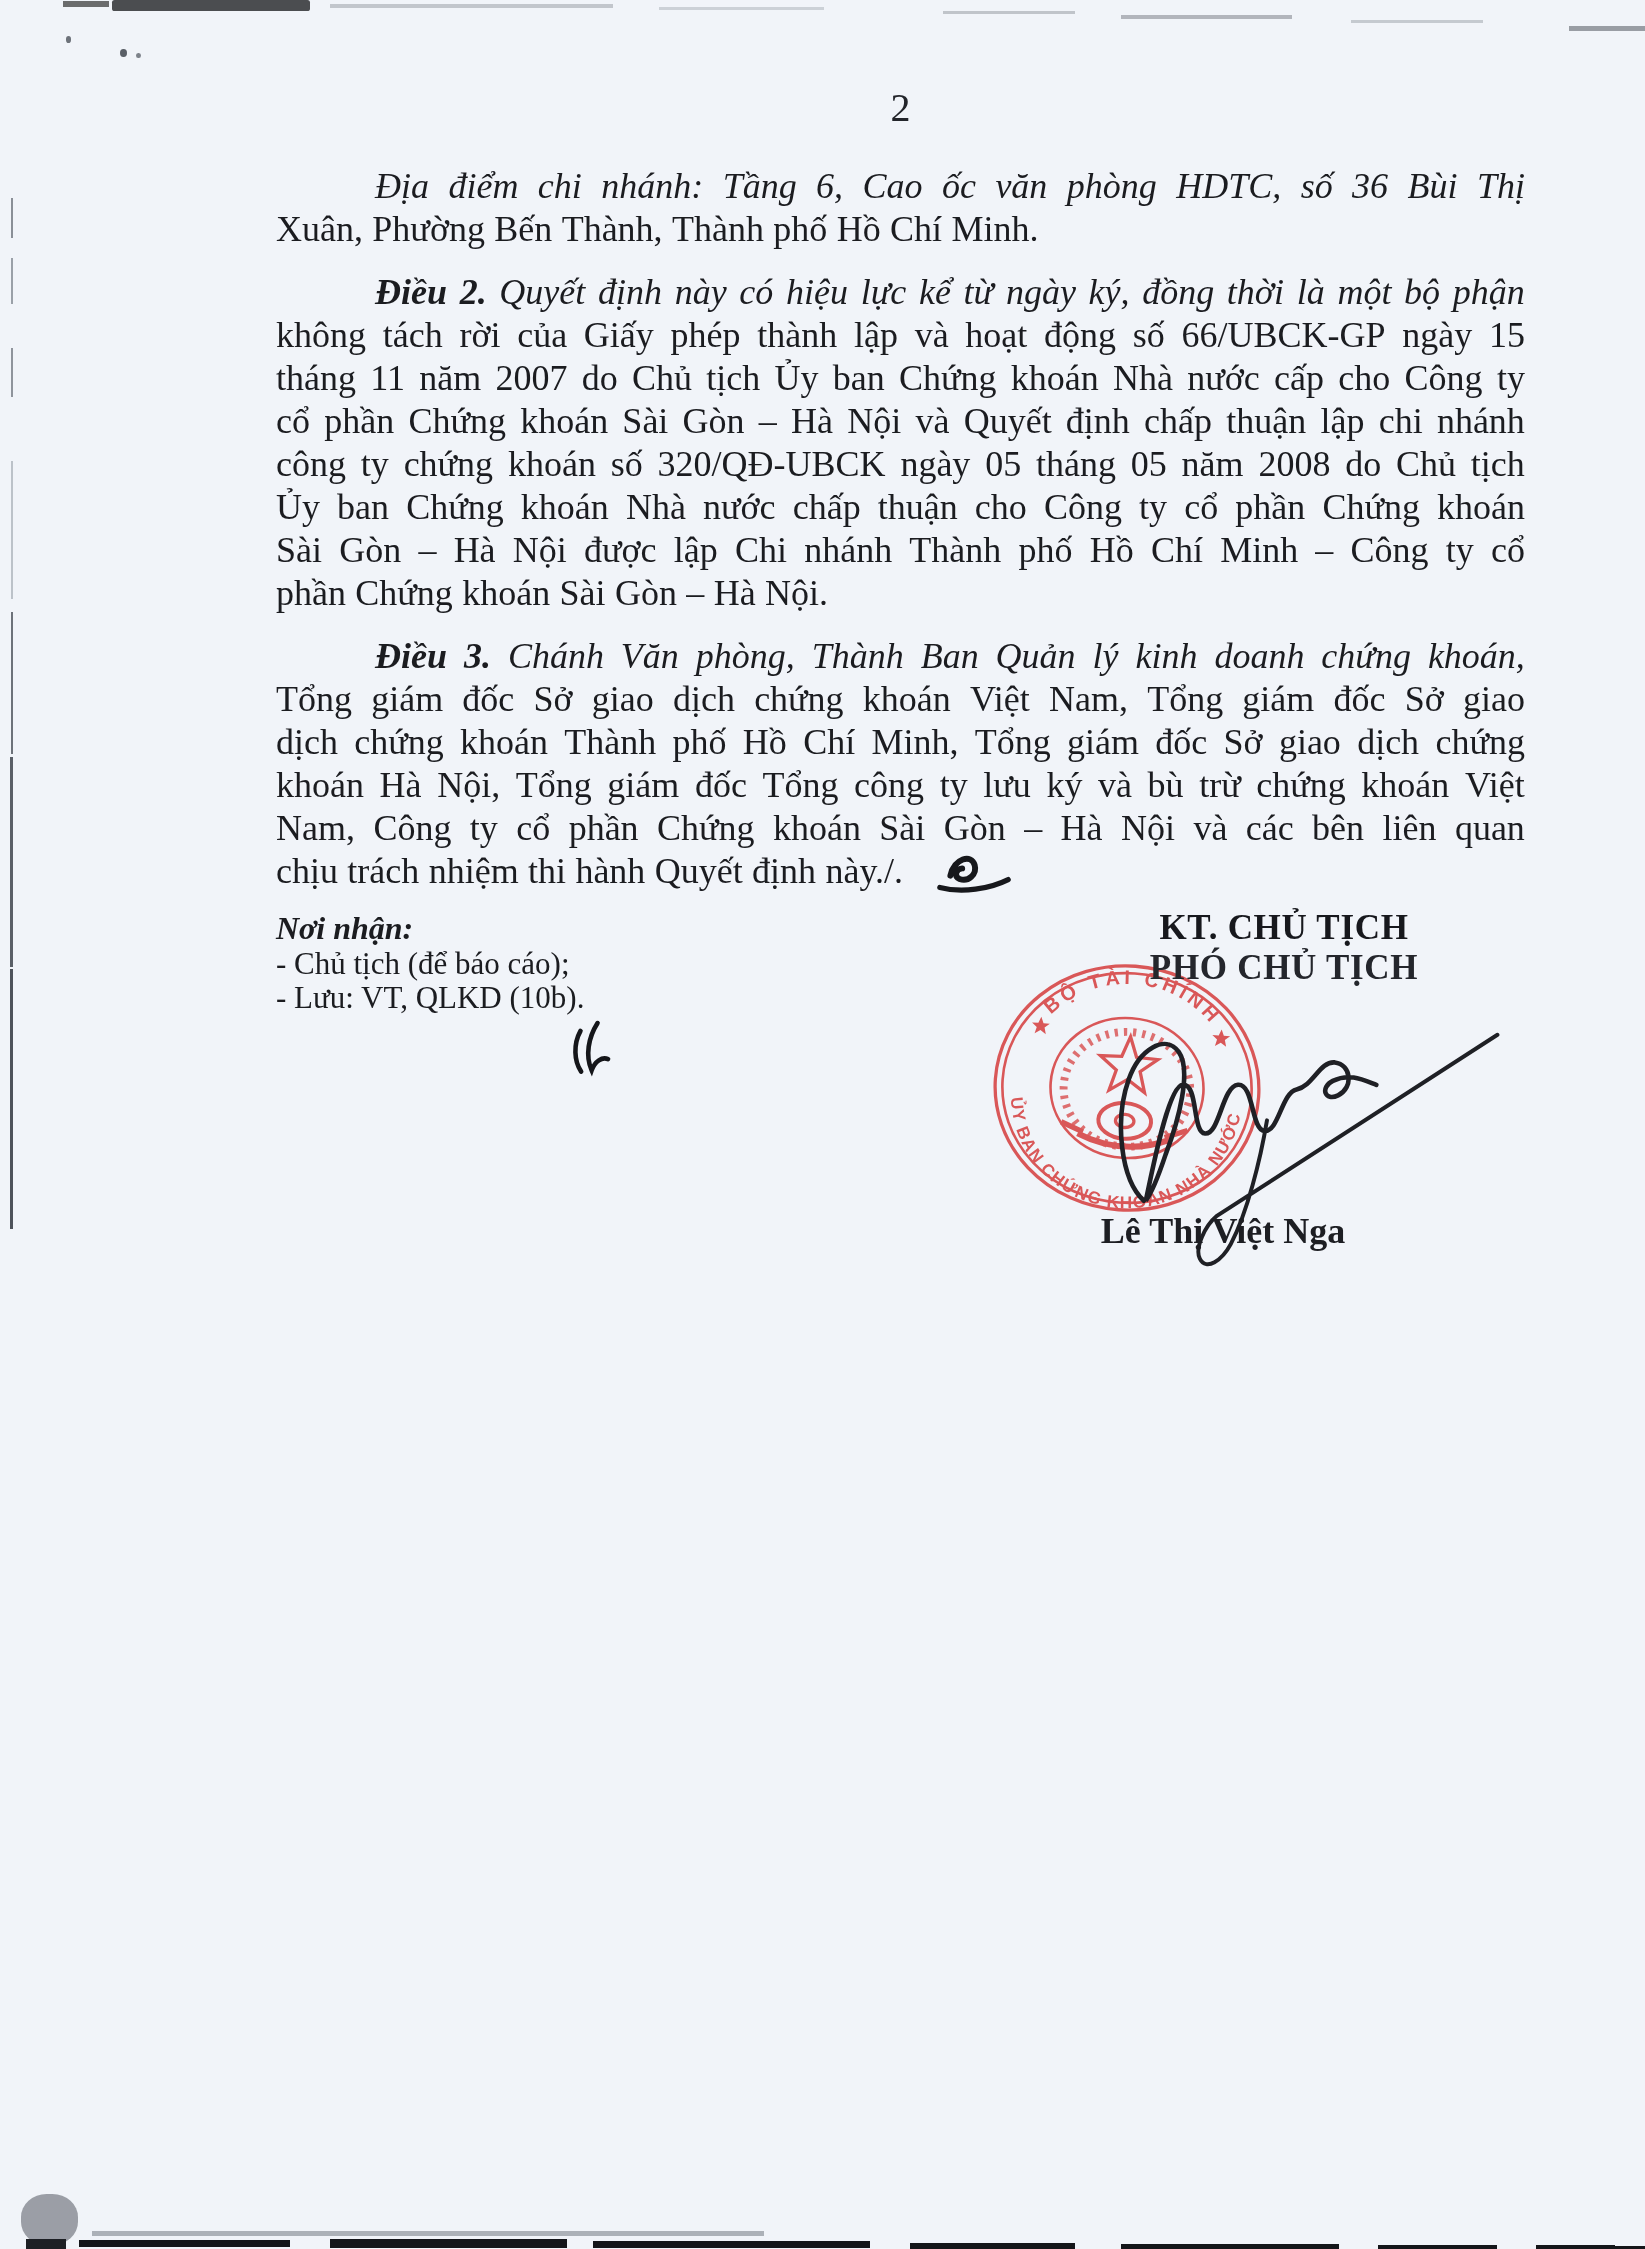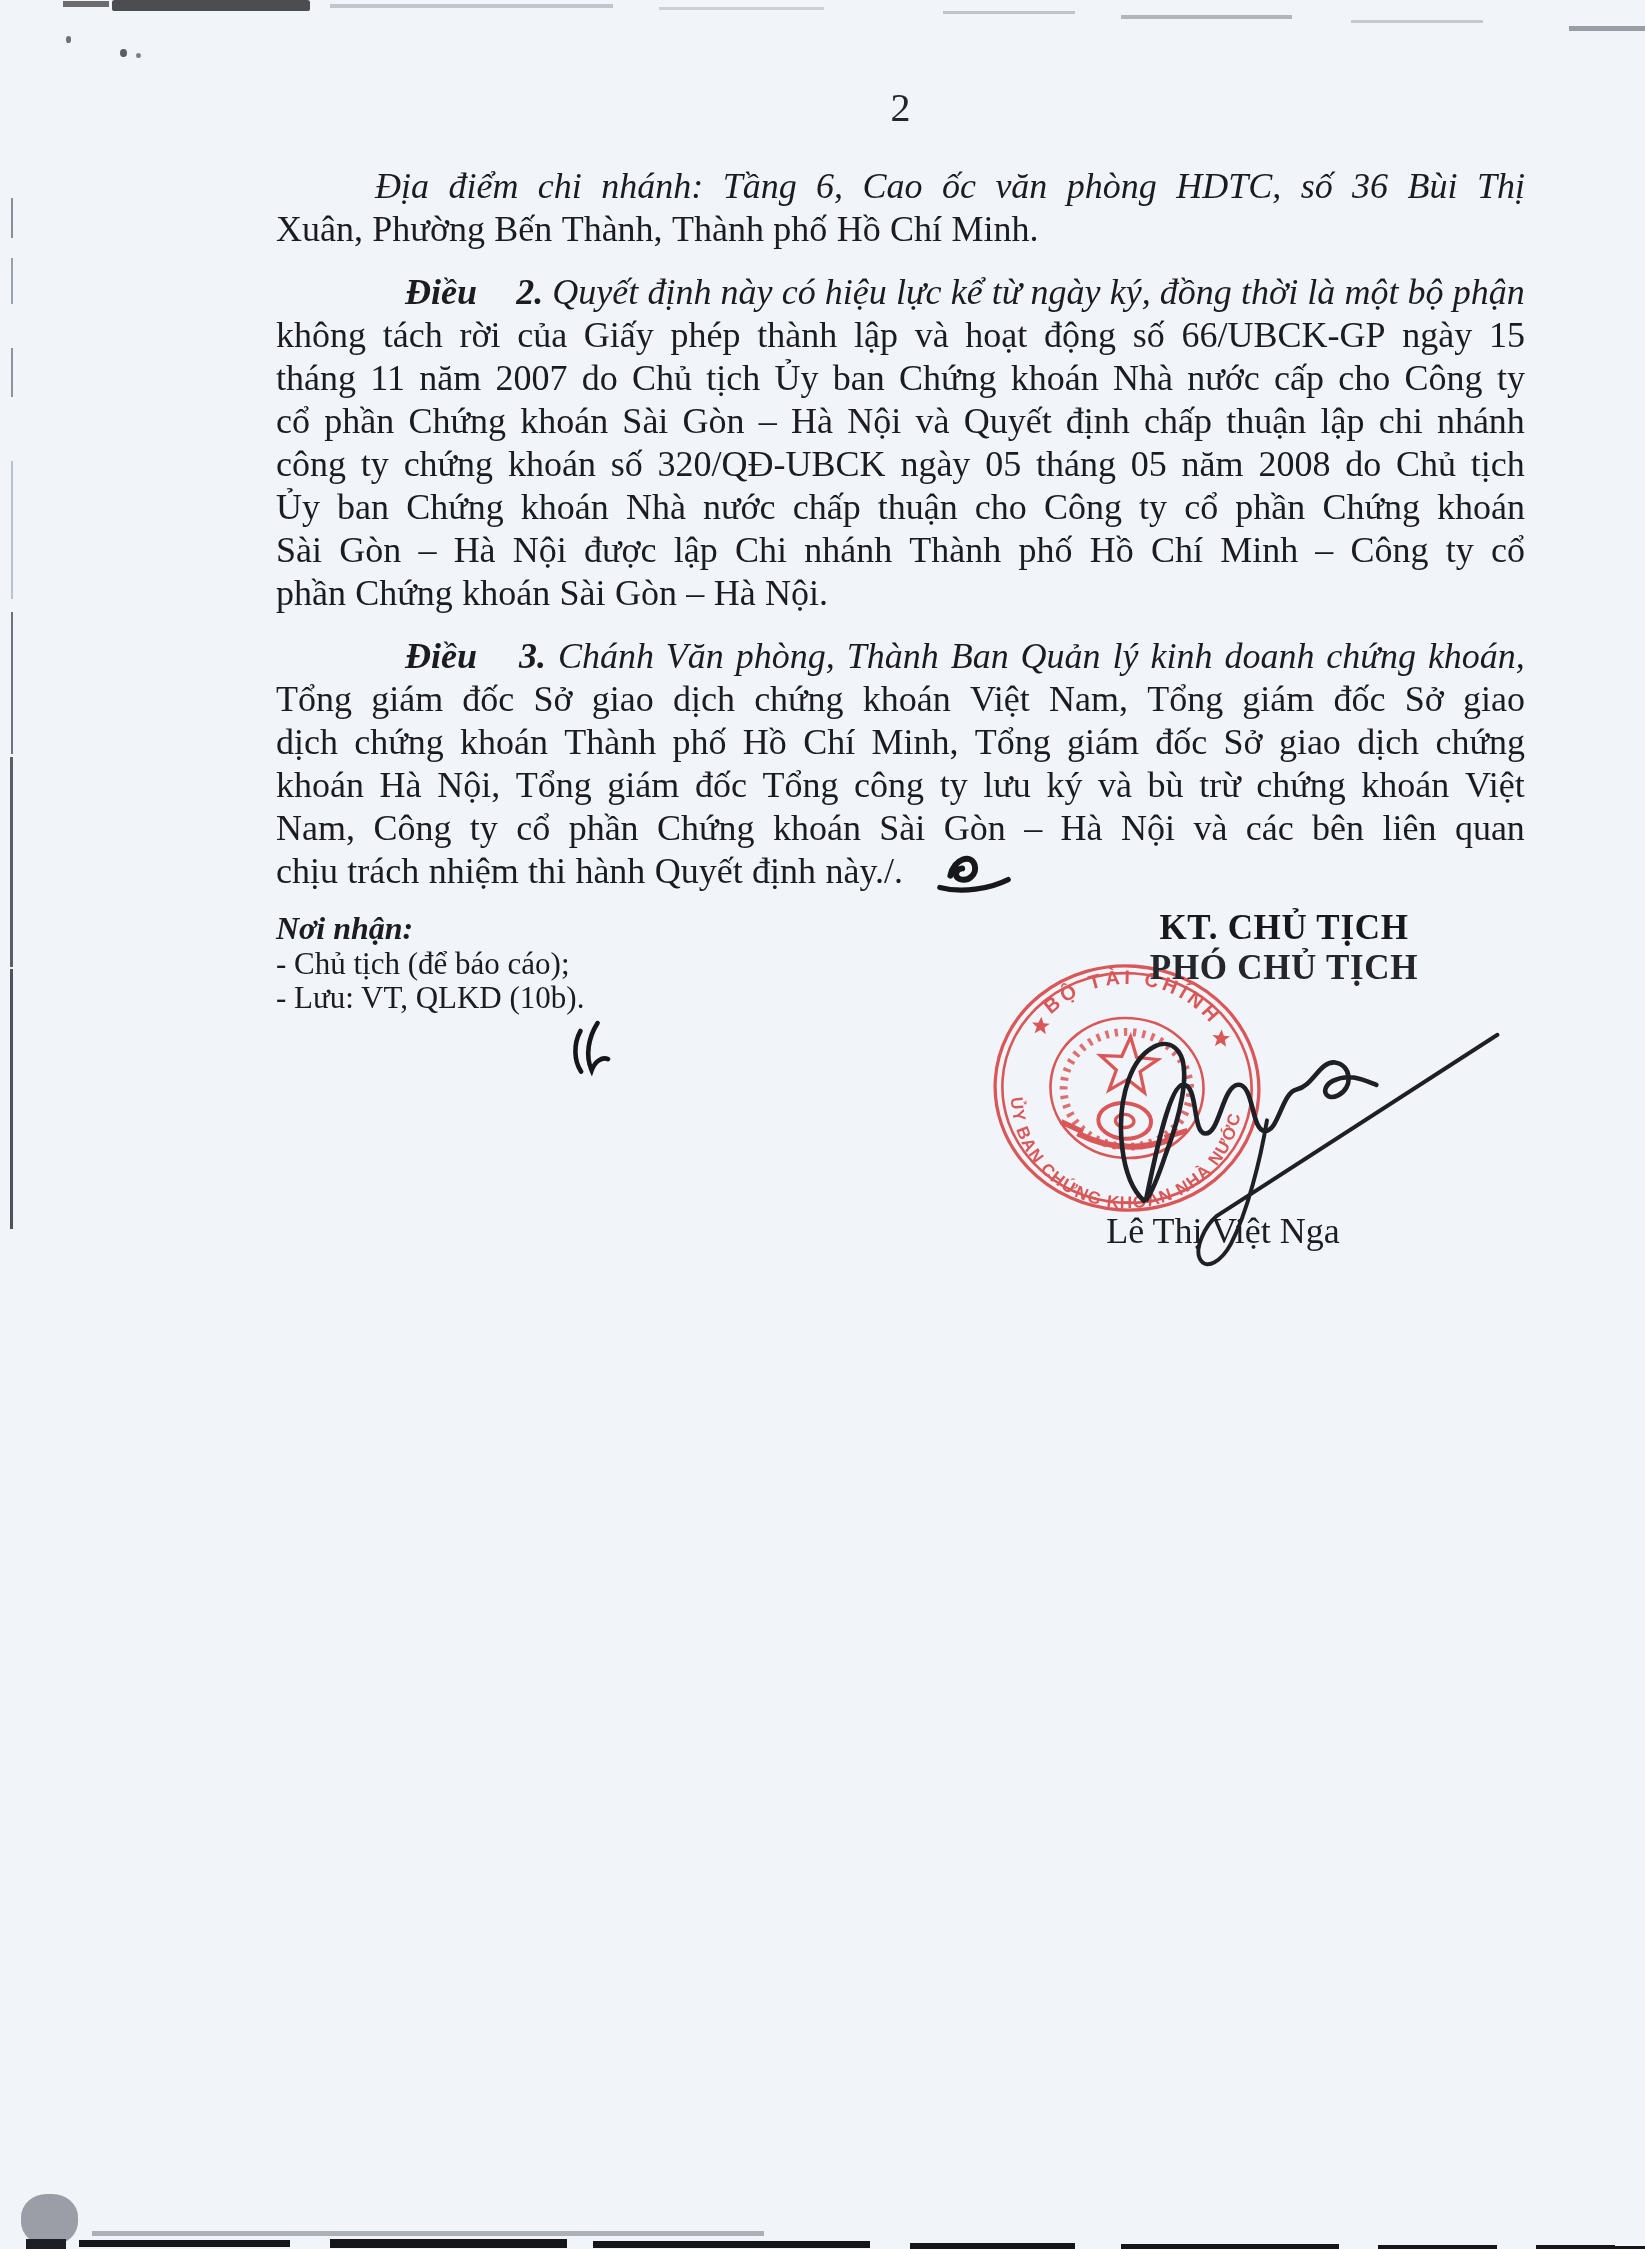--- a/index.html
+++ b/index.html
@@ -18,31 +18,31 @@
   
   .body-text{left:276px;top:165px;width:1249px;font-size:36px;z-index:2;}
   .para{margin:0 0 0 0;}
   .para + .para{margin-top:20px;}
   .jline{
     display:flex;justify-content:space-between;align-items:baseline;
     height:43px;line-height:43px;white-space:nowrap;
   }
   .jline.indent{padding-left:99px;font-style:italic;}
   .jline.last{justify-content:flex-start;gap:0.26em;text-align:right;}
-  .jline .lead{font-weight:bold;margin-left:30px;}
+  .jline .lead{font-weight:bold;}
   
   .recipients{left:276px;top:910px;width:461px;z-index:2;}
   .recipients-title{font-weight:bold;font-style:italic;font-size:32px;line-height:37px;}
   .recipient-item{font-size:31px;line-height:34px;}
   
   .sign-col{left:1116px;top:908px;width:336px;text-align:center;z-index:3;}
   .authority-line{font-weight:bold;font-size:35px;line-height:40px;letter-spacing:0.7px;color:#17181d;}
   .role-line{font-weight:bold;font-size:35px;line-height:40px;letter-spacing:0.7px;color:#24262c;}
   .signer-name{left:1058px;top:1210px;width:330px;text-align:center;
-    font-weight:normal;font-size:36px;color:#1d1e23;z-index:5;}
+    font-weight:bold;font-size:36px;color:#1d1e23;z-index:5;}
   
   .seal{left:991px;top:962px;width:272px;height:252px;z-index:2;opacity:.93;}
   .seal text{font-family:"Liberation Sans", sans-serif;font-weight:bold;}
   .signature-svg{left:1068px;top:1015px;width:448px;height:270px;z-index:4;}
   .flourish-svg{left:937px;top:852px;width:76px;height:46px;z-index:3;}
   .pen-mark-svg{left:570px;top:1019px;width:42px;height:58px;z-index:3;}
   
   .art{position:absolute;pointer-events:none;}
 </style>
 </head>

